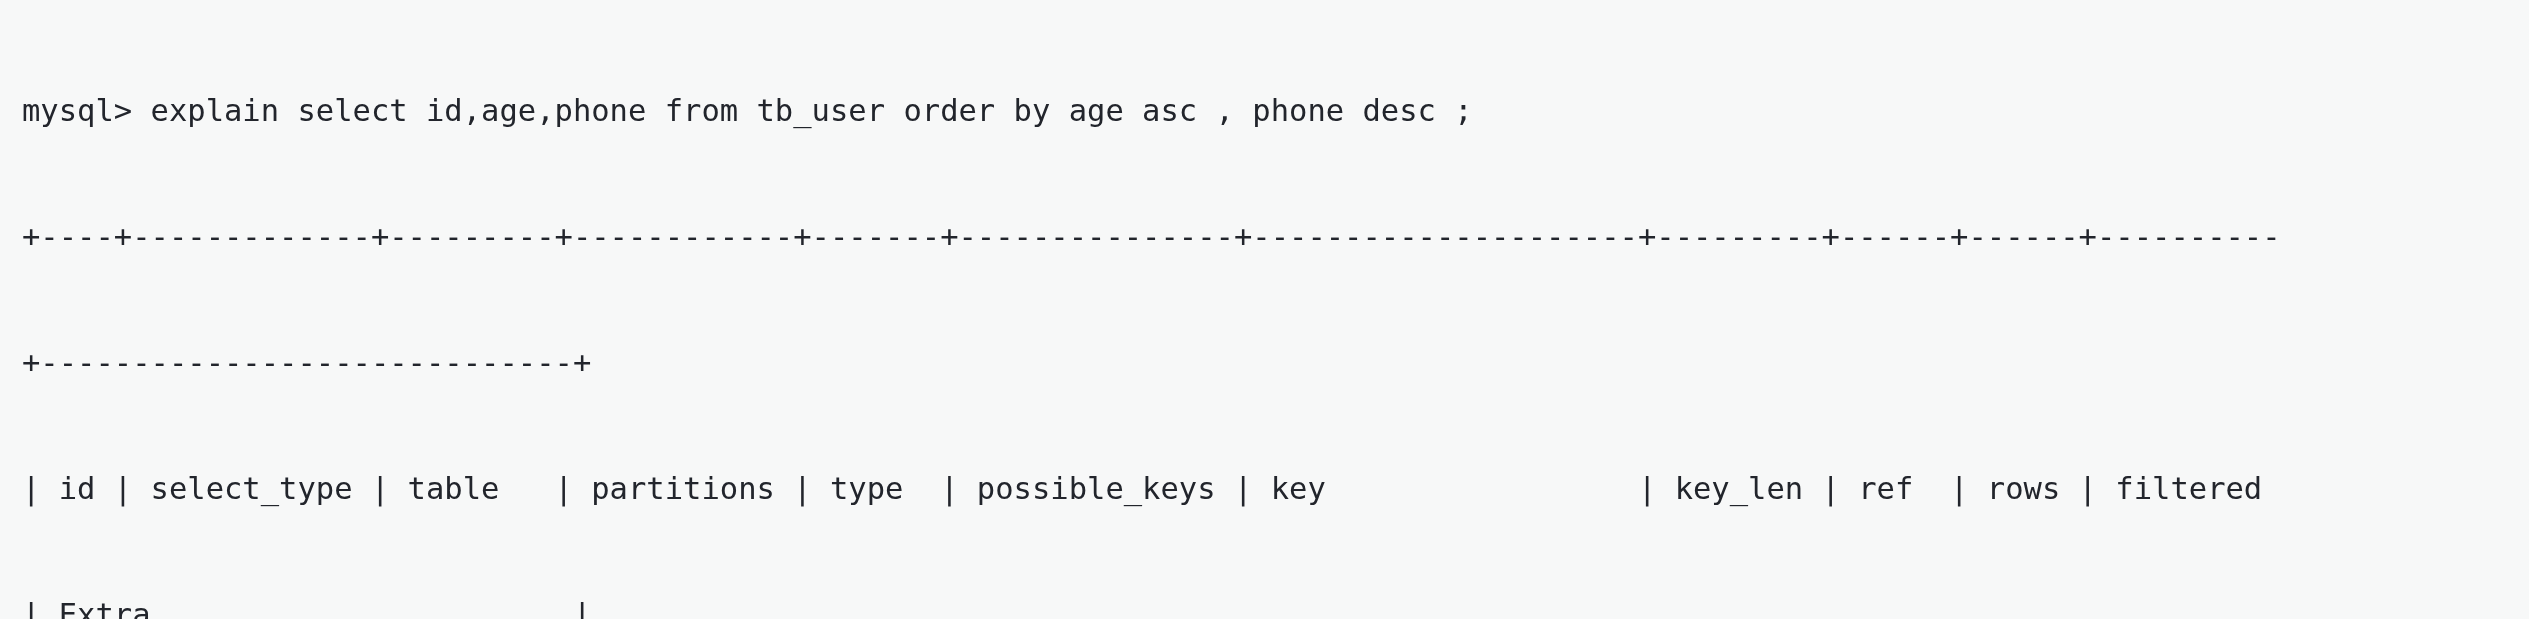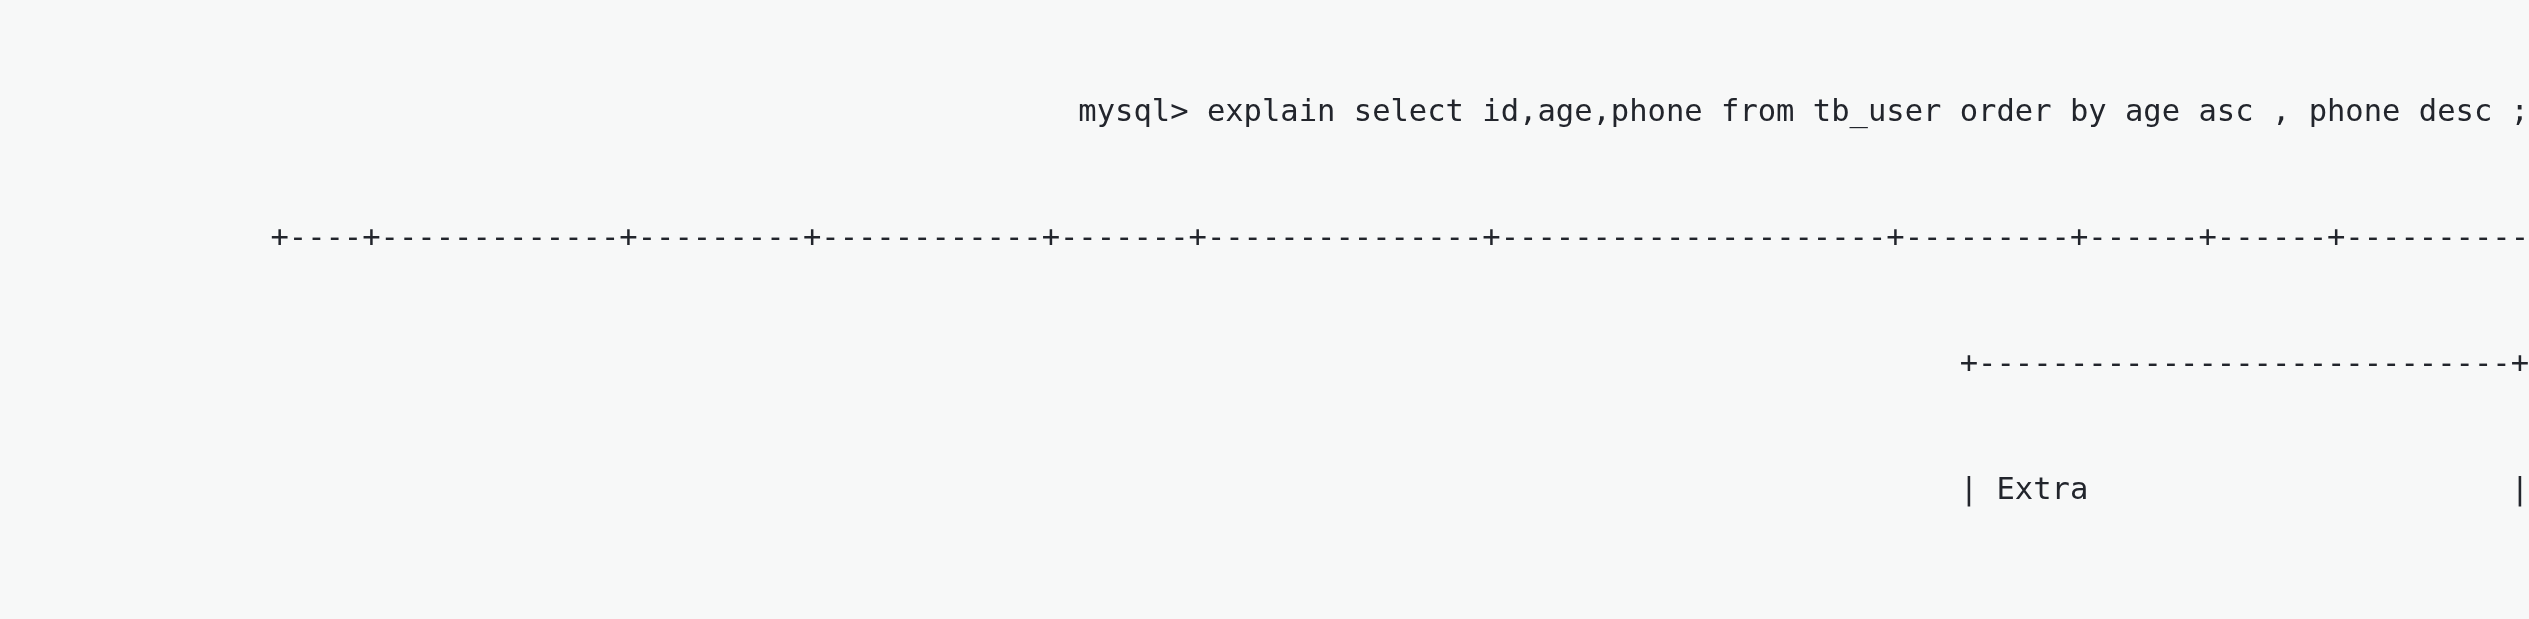--- a/index.html
+++ b/index.html
@@ -20,30 +20,30 @@
     line-height: 42px;
     letter-spacing: 0px;
     white-space: pre;
     font-family: "DejaVu Sans Mono", "Liberation Mono", monospace;
     -webkit-font-smoothing: antialiased;
   }
   .line {
     white-space: pre;
     display: block;
     height: 42px;
-    text-align: right;
   }
 </style>
 </head>
 <body>
 
 <div id="terminal">
   <span class="line">mysql&gt; explain select id,age,phone from tb_user order by age asc , phone desc ;</span>
   <span class="line">+----+-------------+---------+------------+-------+---------------+---------------------+---------+------+------+----------</span>
   <span class="line">+-----------------------------+</span>
+  <span class="line">| id | select_type | table   | partitions | type  | possible_keys | key                 | key_len | ref  | rows | filtered </span>
   <span class="line">| Extra                       |</span>
   
   
   
   
   
   
   
 </div>
 

